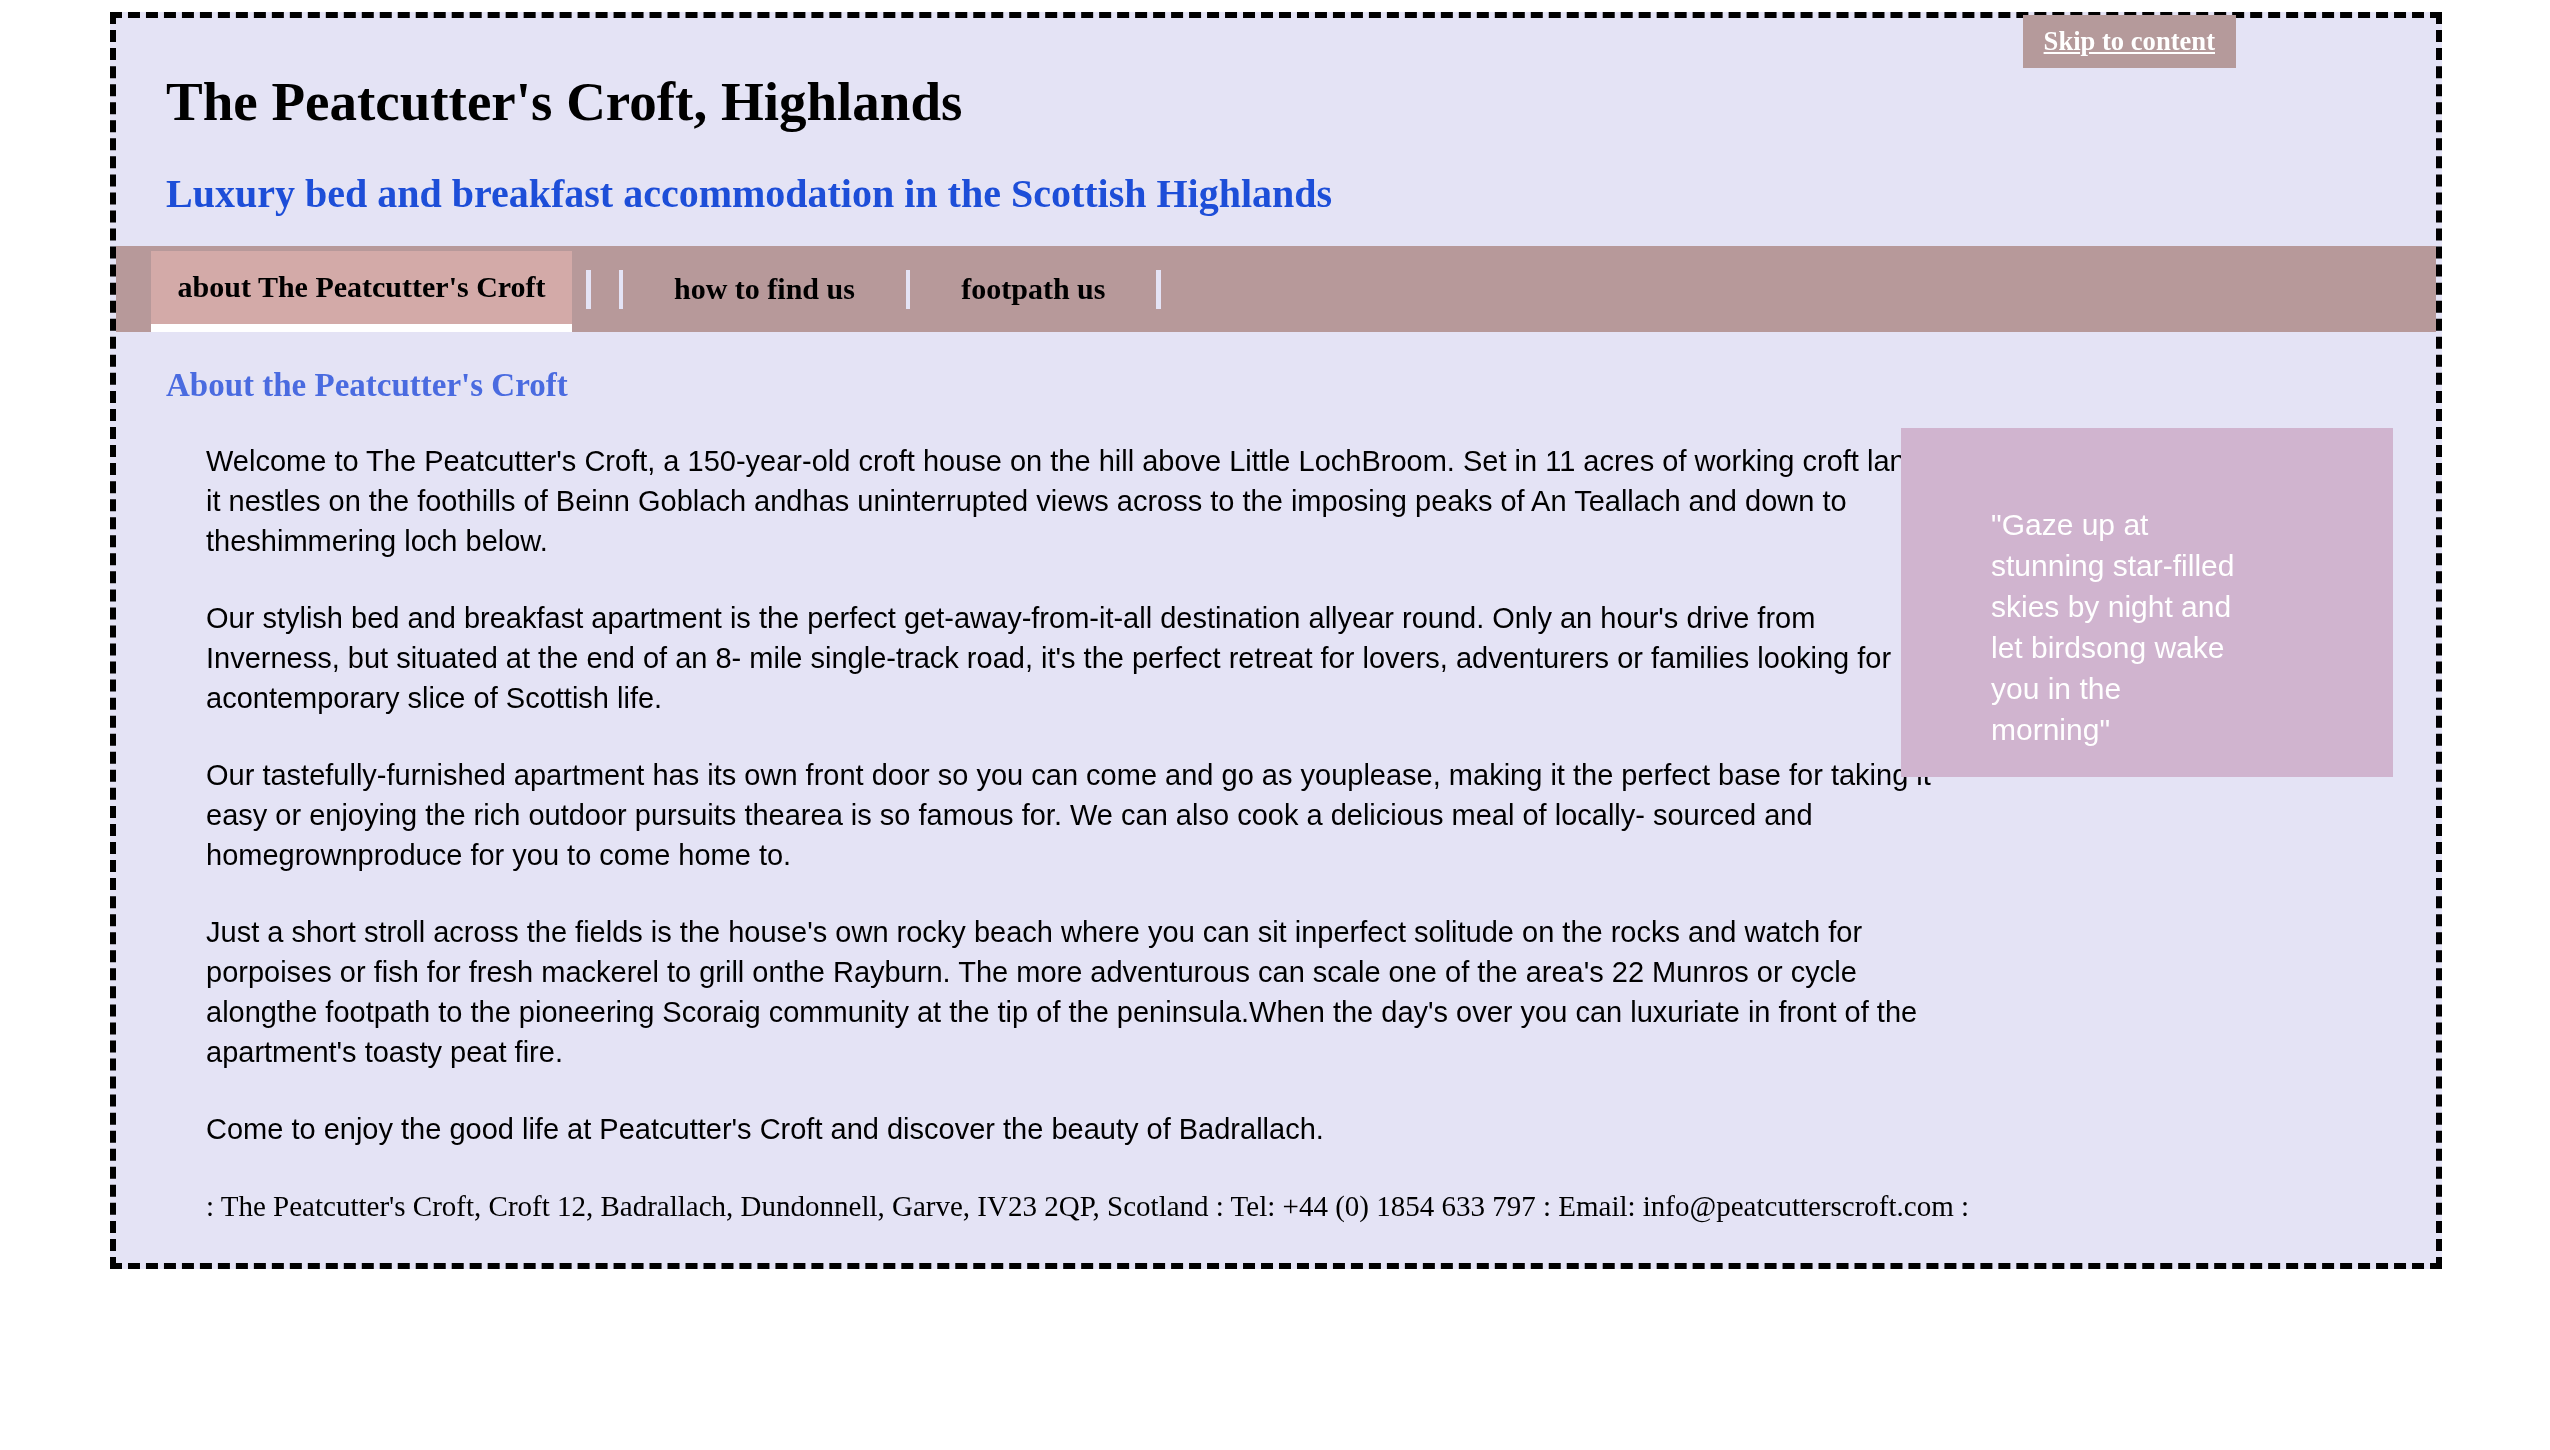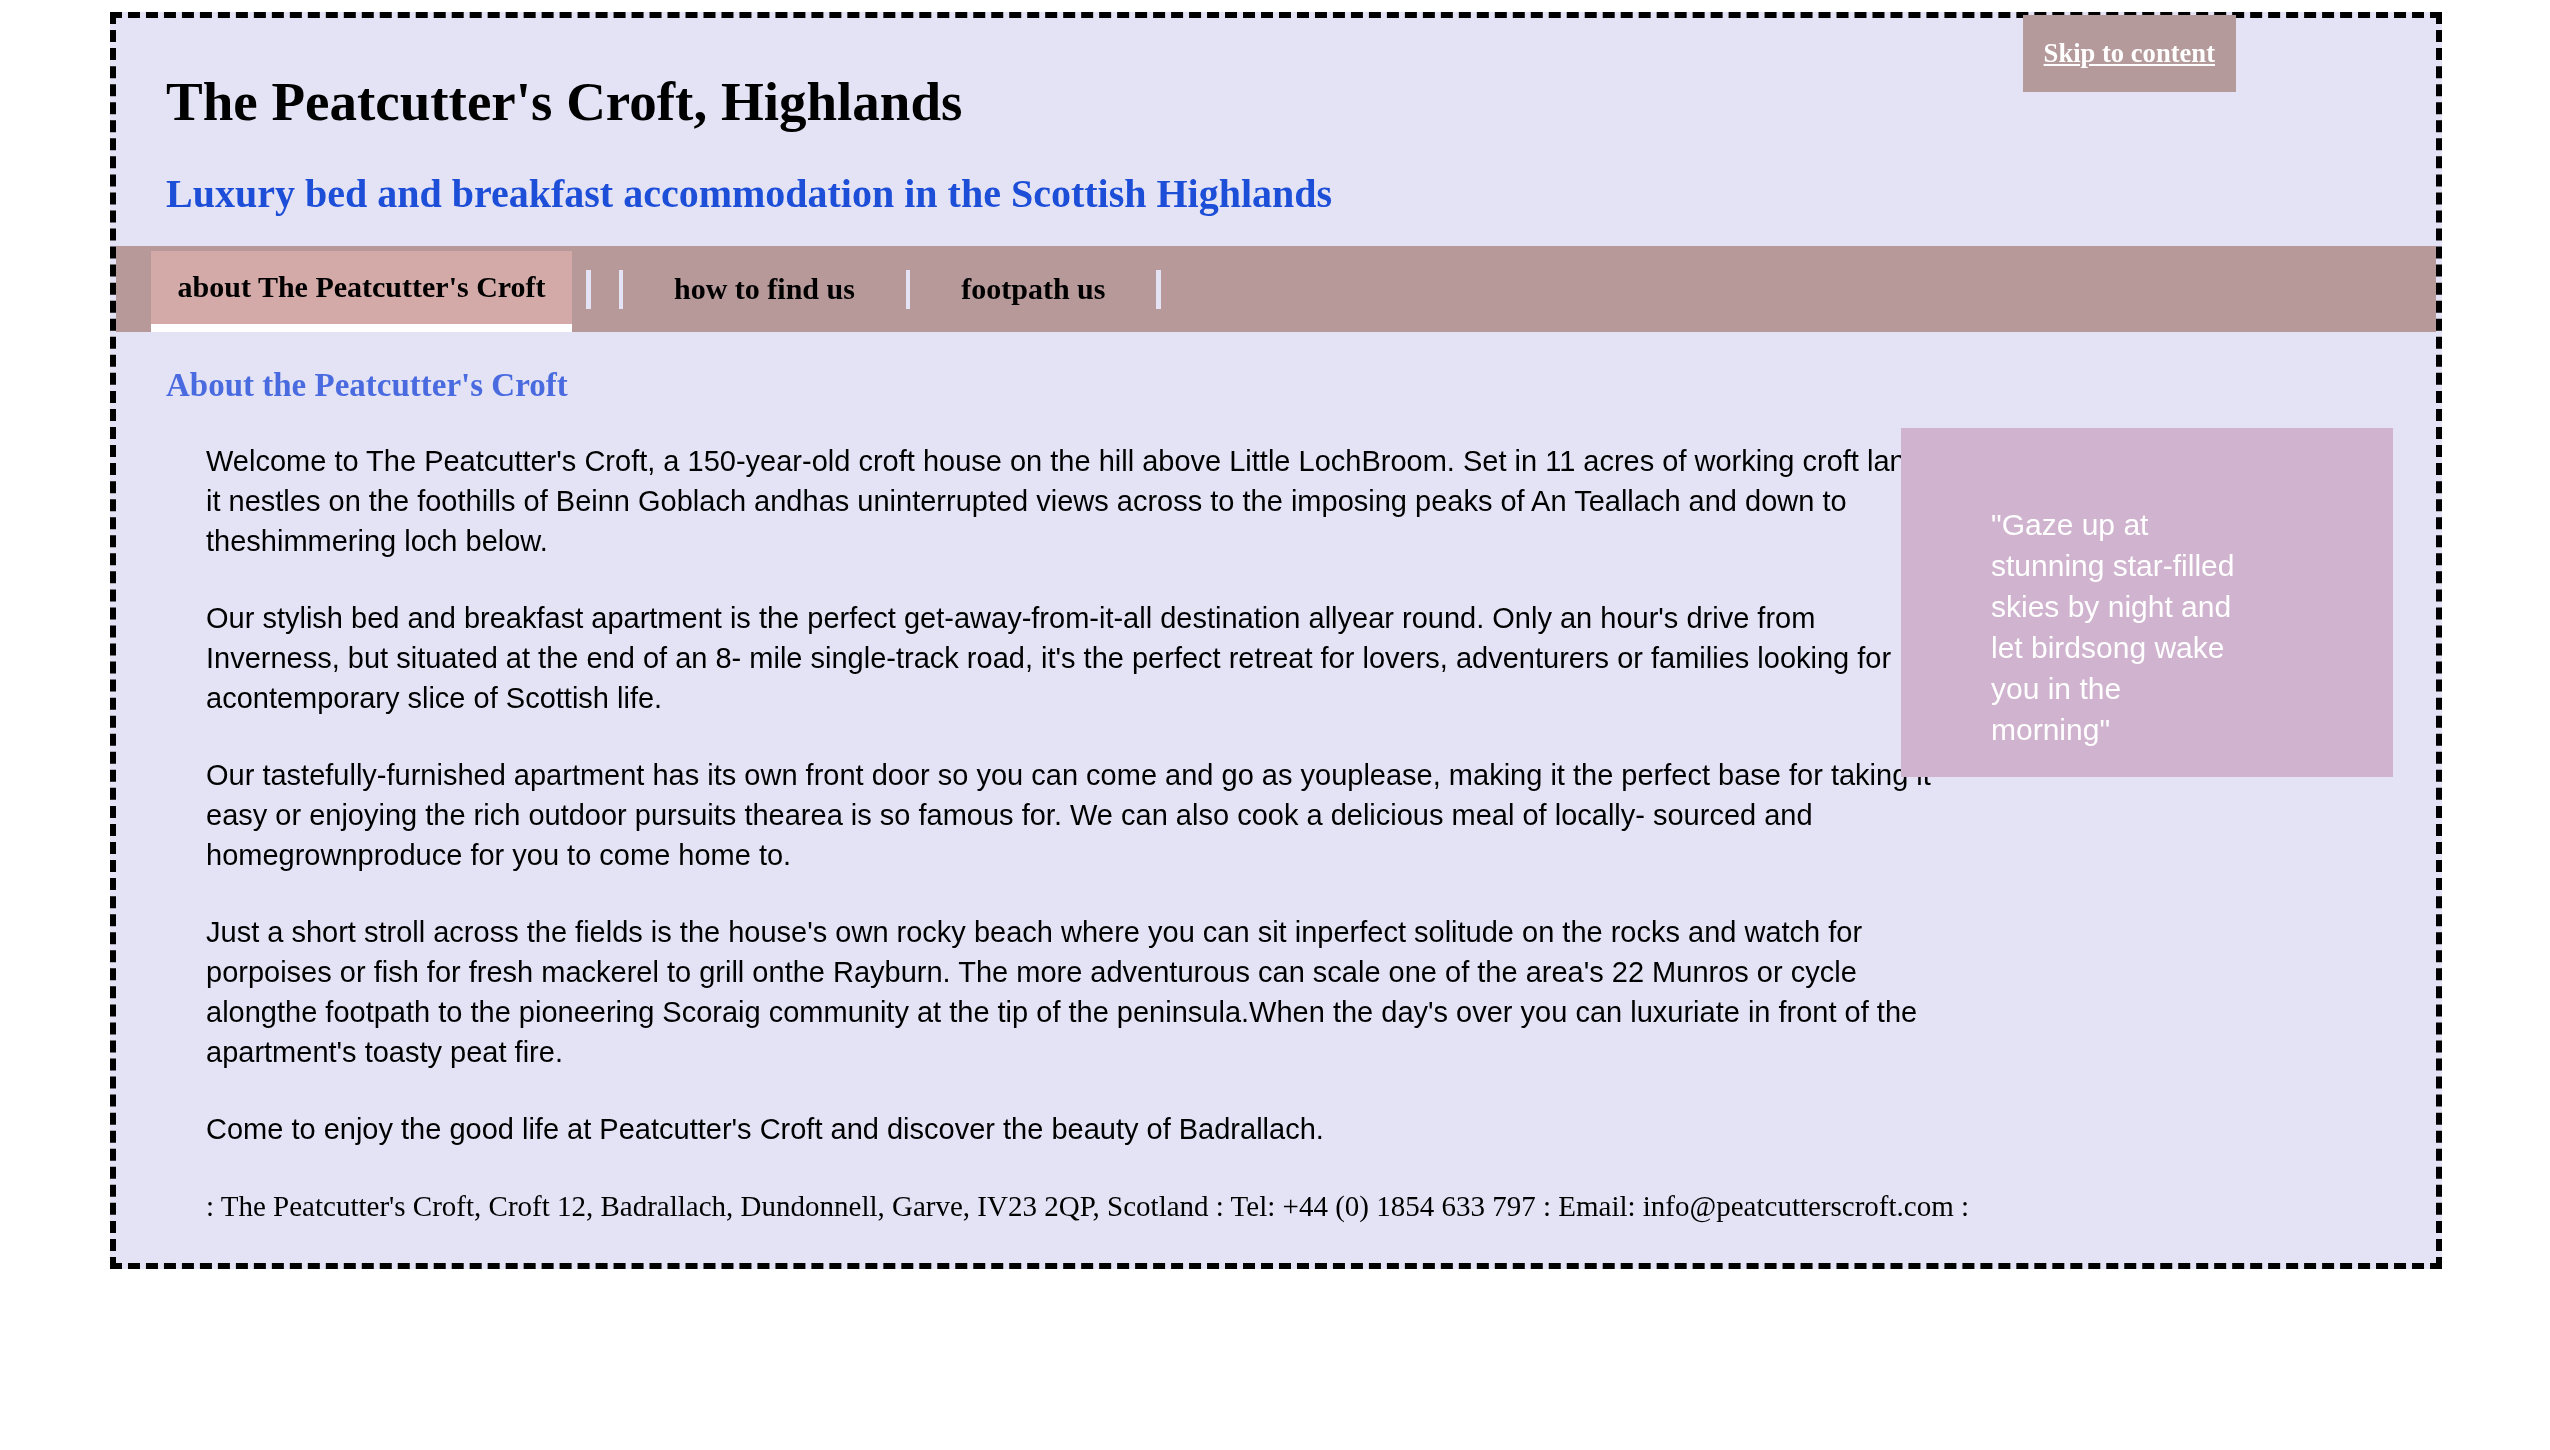--- a/index.html
+++ b/index.html
@@ -23,21 +23,21 @@
   .skip {
     position: absolute;
     top: -3.5px;
     right: 200px;
     background: #b59a9b;
     color: #ffffff;
     font-family: "Liberation Serif", serif;
     font-weight: bold;
     font-size: 26.6px;
     text-decoration: underline;
-    padding: 23px 21px;
+    padding: 11px 21px;
     cursor: pointer;
   }
   .header { padding: 55px 0 0 50px; }
   .site-title {
     margin: 0;
     font-family: "Liberation Serif", serif;
     font-weight: bold;
     font-size: 55px;
     line-height: 1.05;
     color: #000000;

